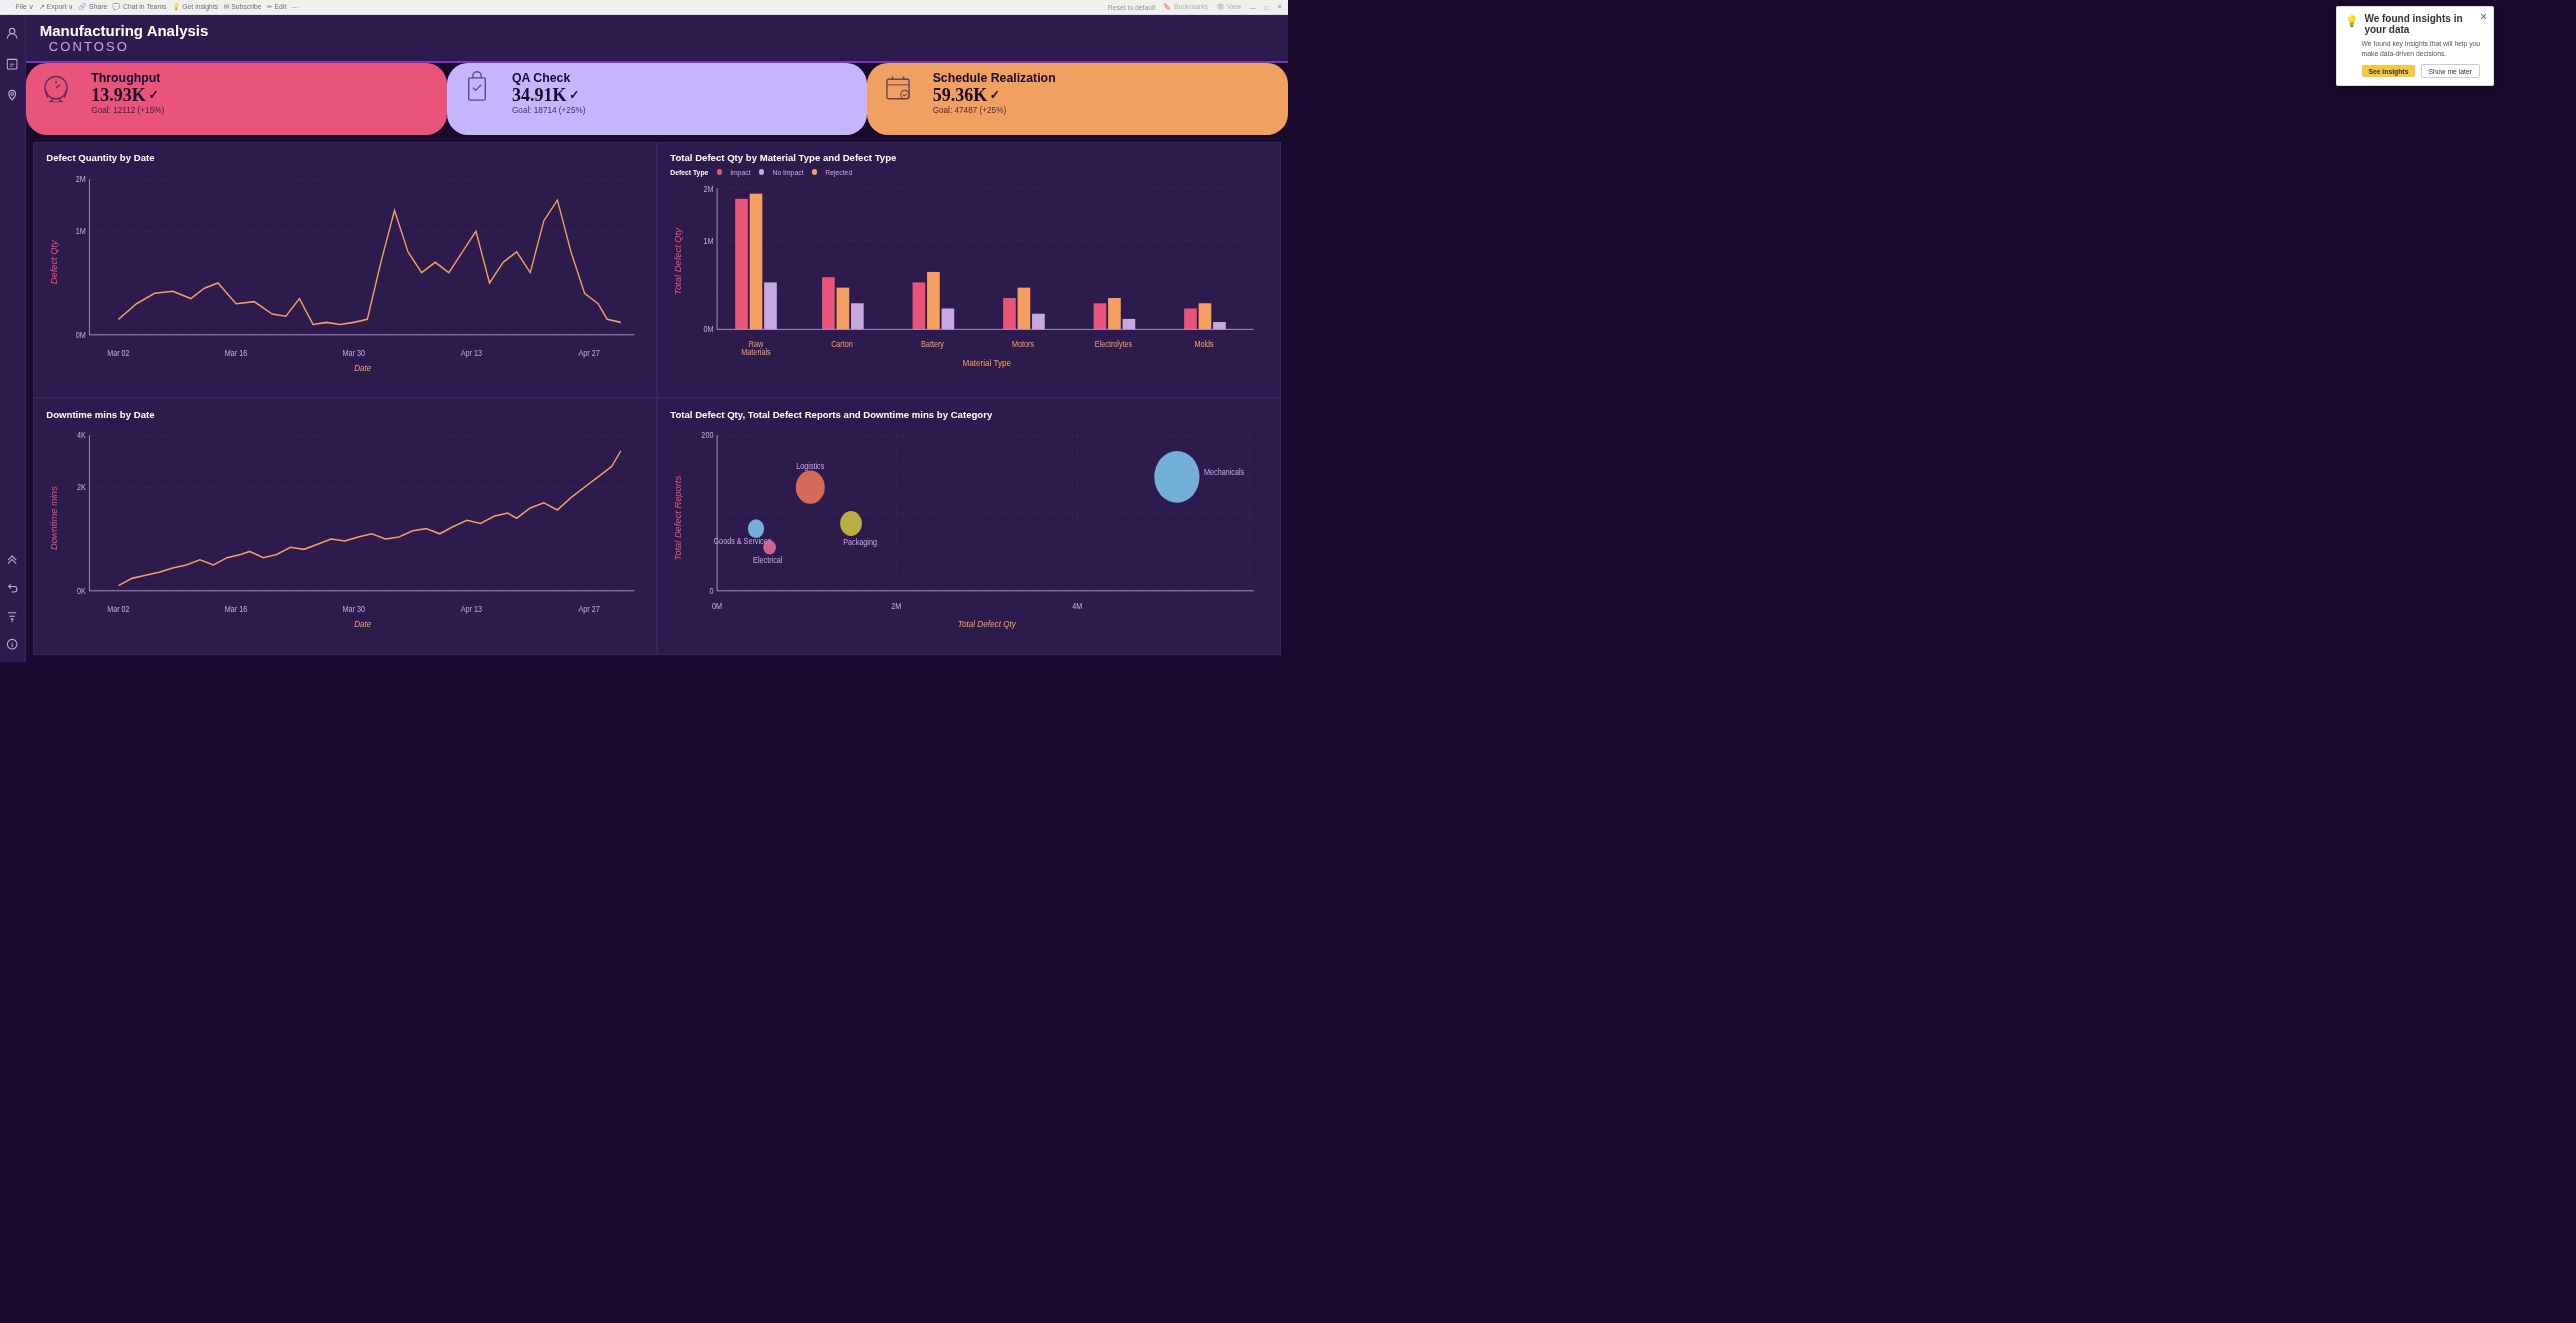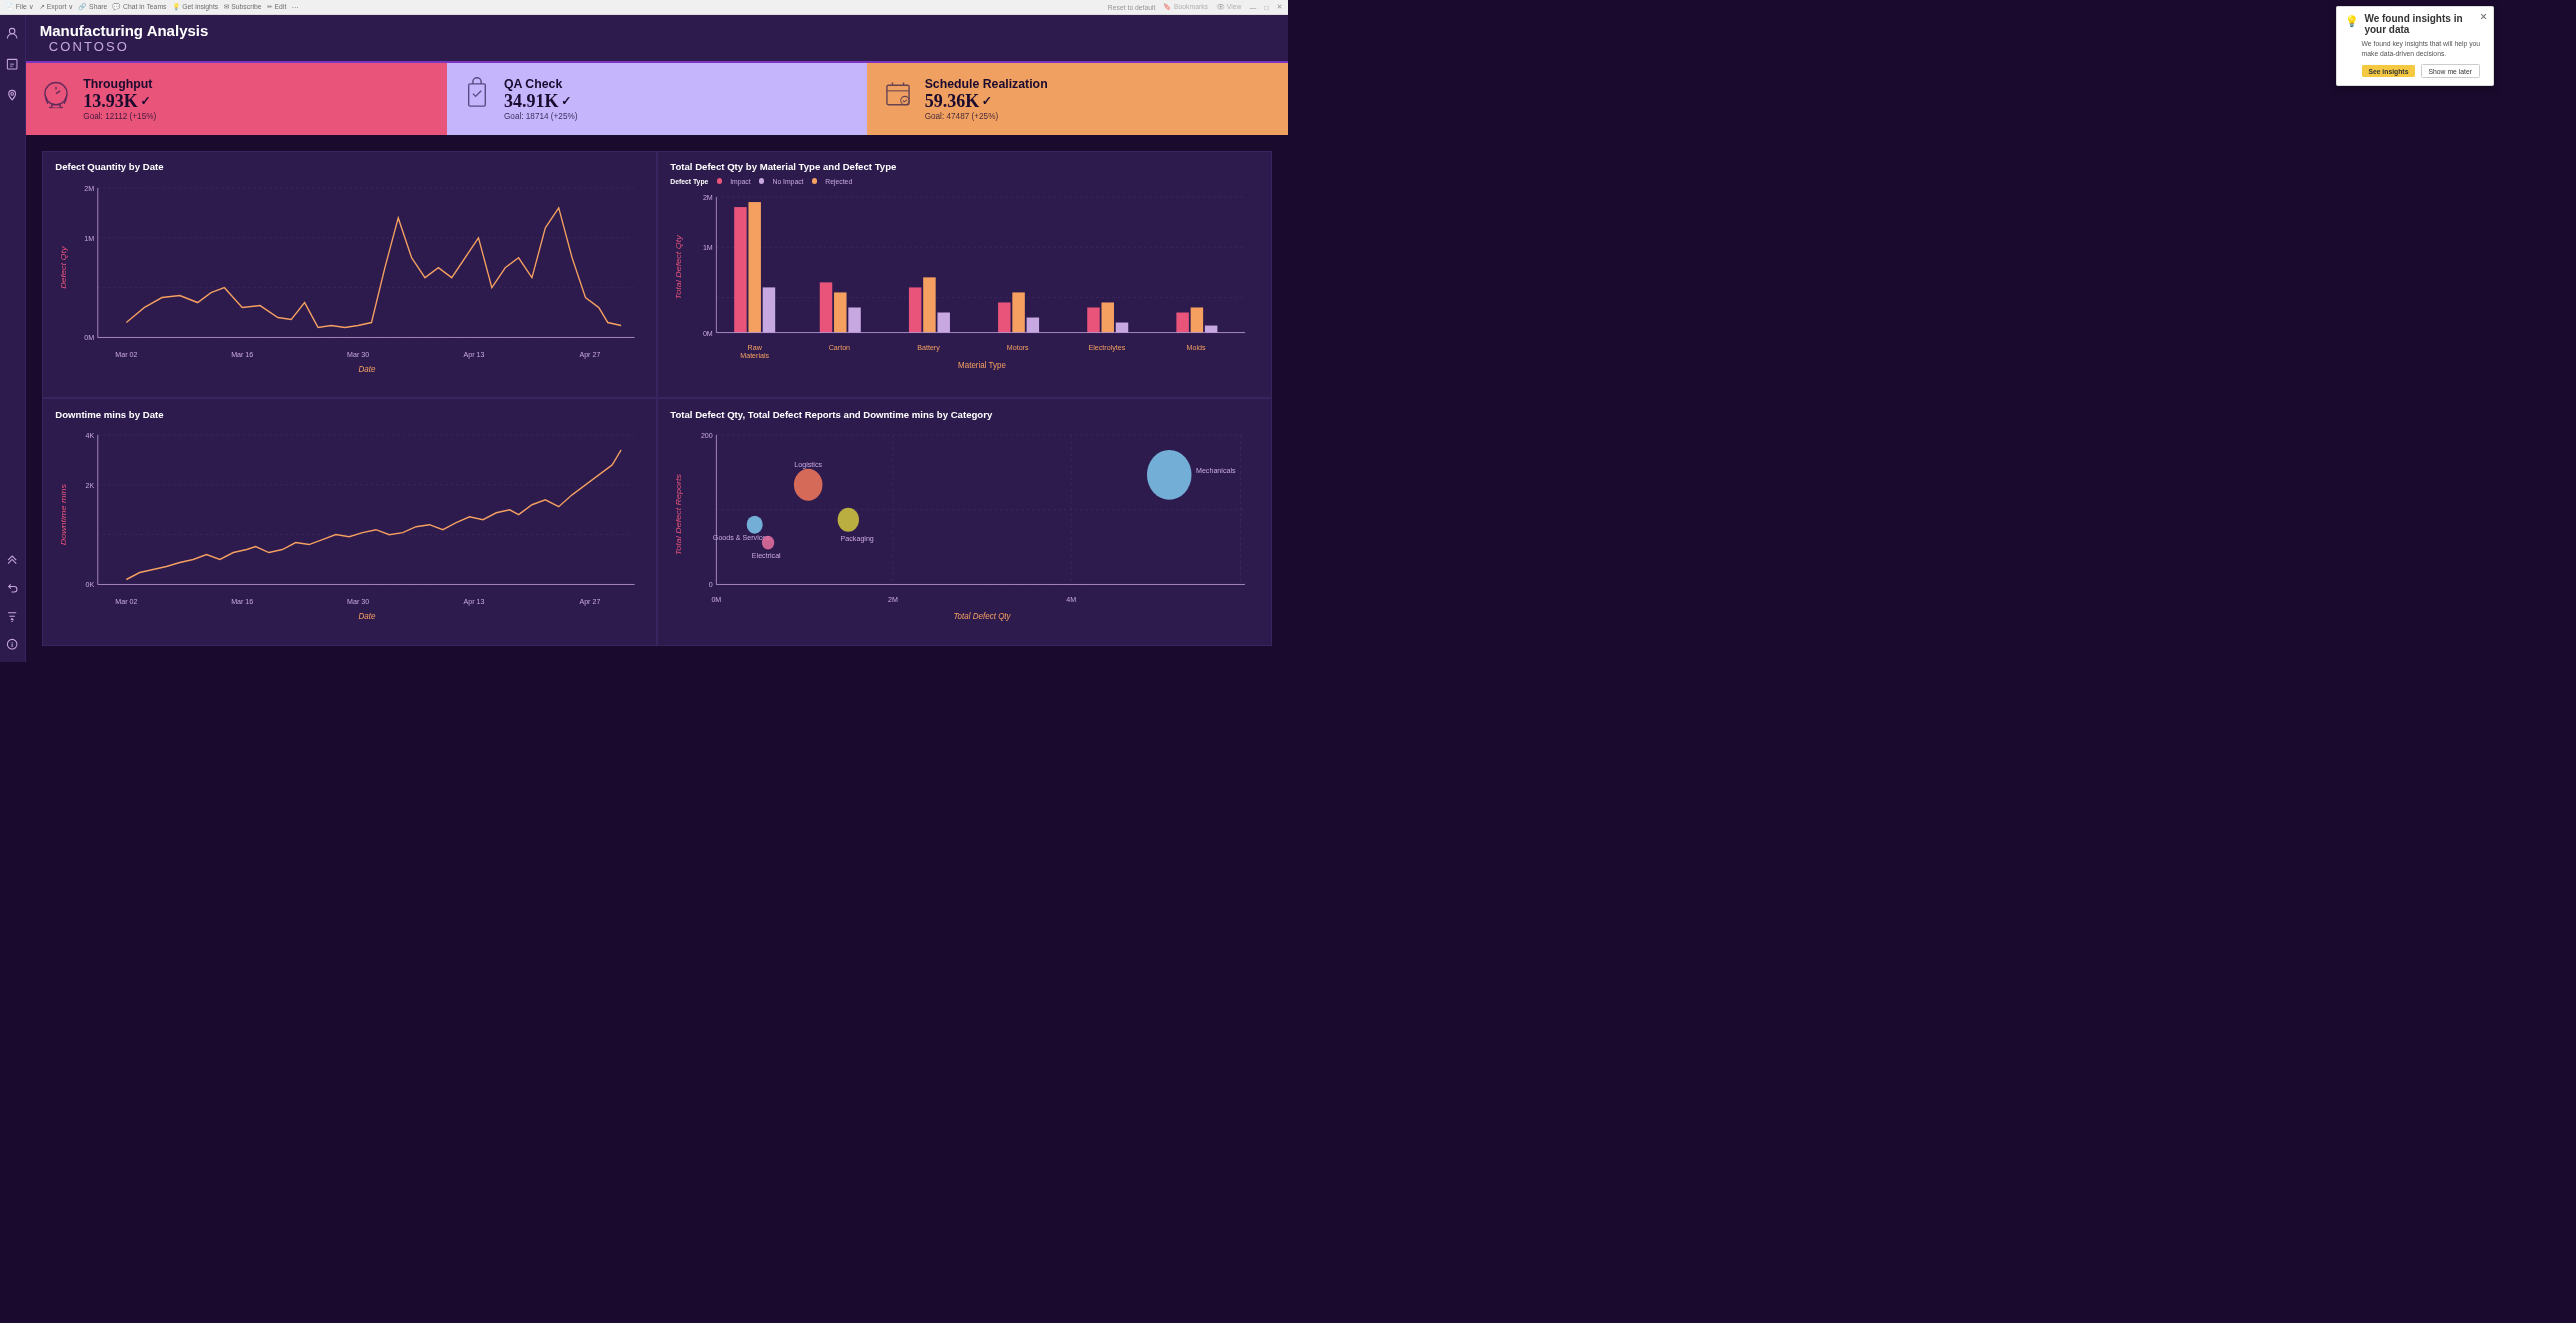--- a/index.html
+++ b/index.html
@@ -93,23 +93,24 @@
     }
 
     
     .kpi-row {
       display: flex;
       height: 72px;
     }
     .kpi-card {
       flex: 1;
       display: flex;
-      align-items: center;
+      align-items: flex-start;
       padding: 8.2px 12.3px;
-      gap: 9px;
+      gap: 17px;
+      border-radius: 21px;
     }
     .kpi-card.pink { background: #e8547a; }
     .kpi-card.rose { background: #c4b5fd; }
     .kpi-card.orange-light { background: #f0a060; }
     .kpi-card.orange { background: #f5c070; }
 
     .kpi-icon {
       font-size: 27px;
       opacity: 0.7;
       color: #2d1b4e;
@@ -136,21 +137,21 @@
       opacity: 0.8;
     }
 
     
     .charts-area {
       flex: 1;
       display: grid;
       grid-template-columns: 1fr 1fr;
       grid-template-rows: 1fr 1fr;
       gap: 0;
-      padding: 16px;
+      padding: 7px;
     }
 
     .chart-panel {
       background: #2d1b4e;
       border: 0.7px solid #3a2460;
       padding: 9.6px 12.3px;
       position: relative;
       overflow: hidden;
     }
 

